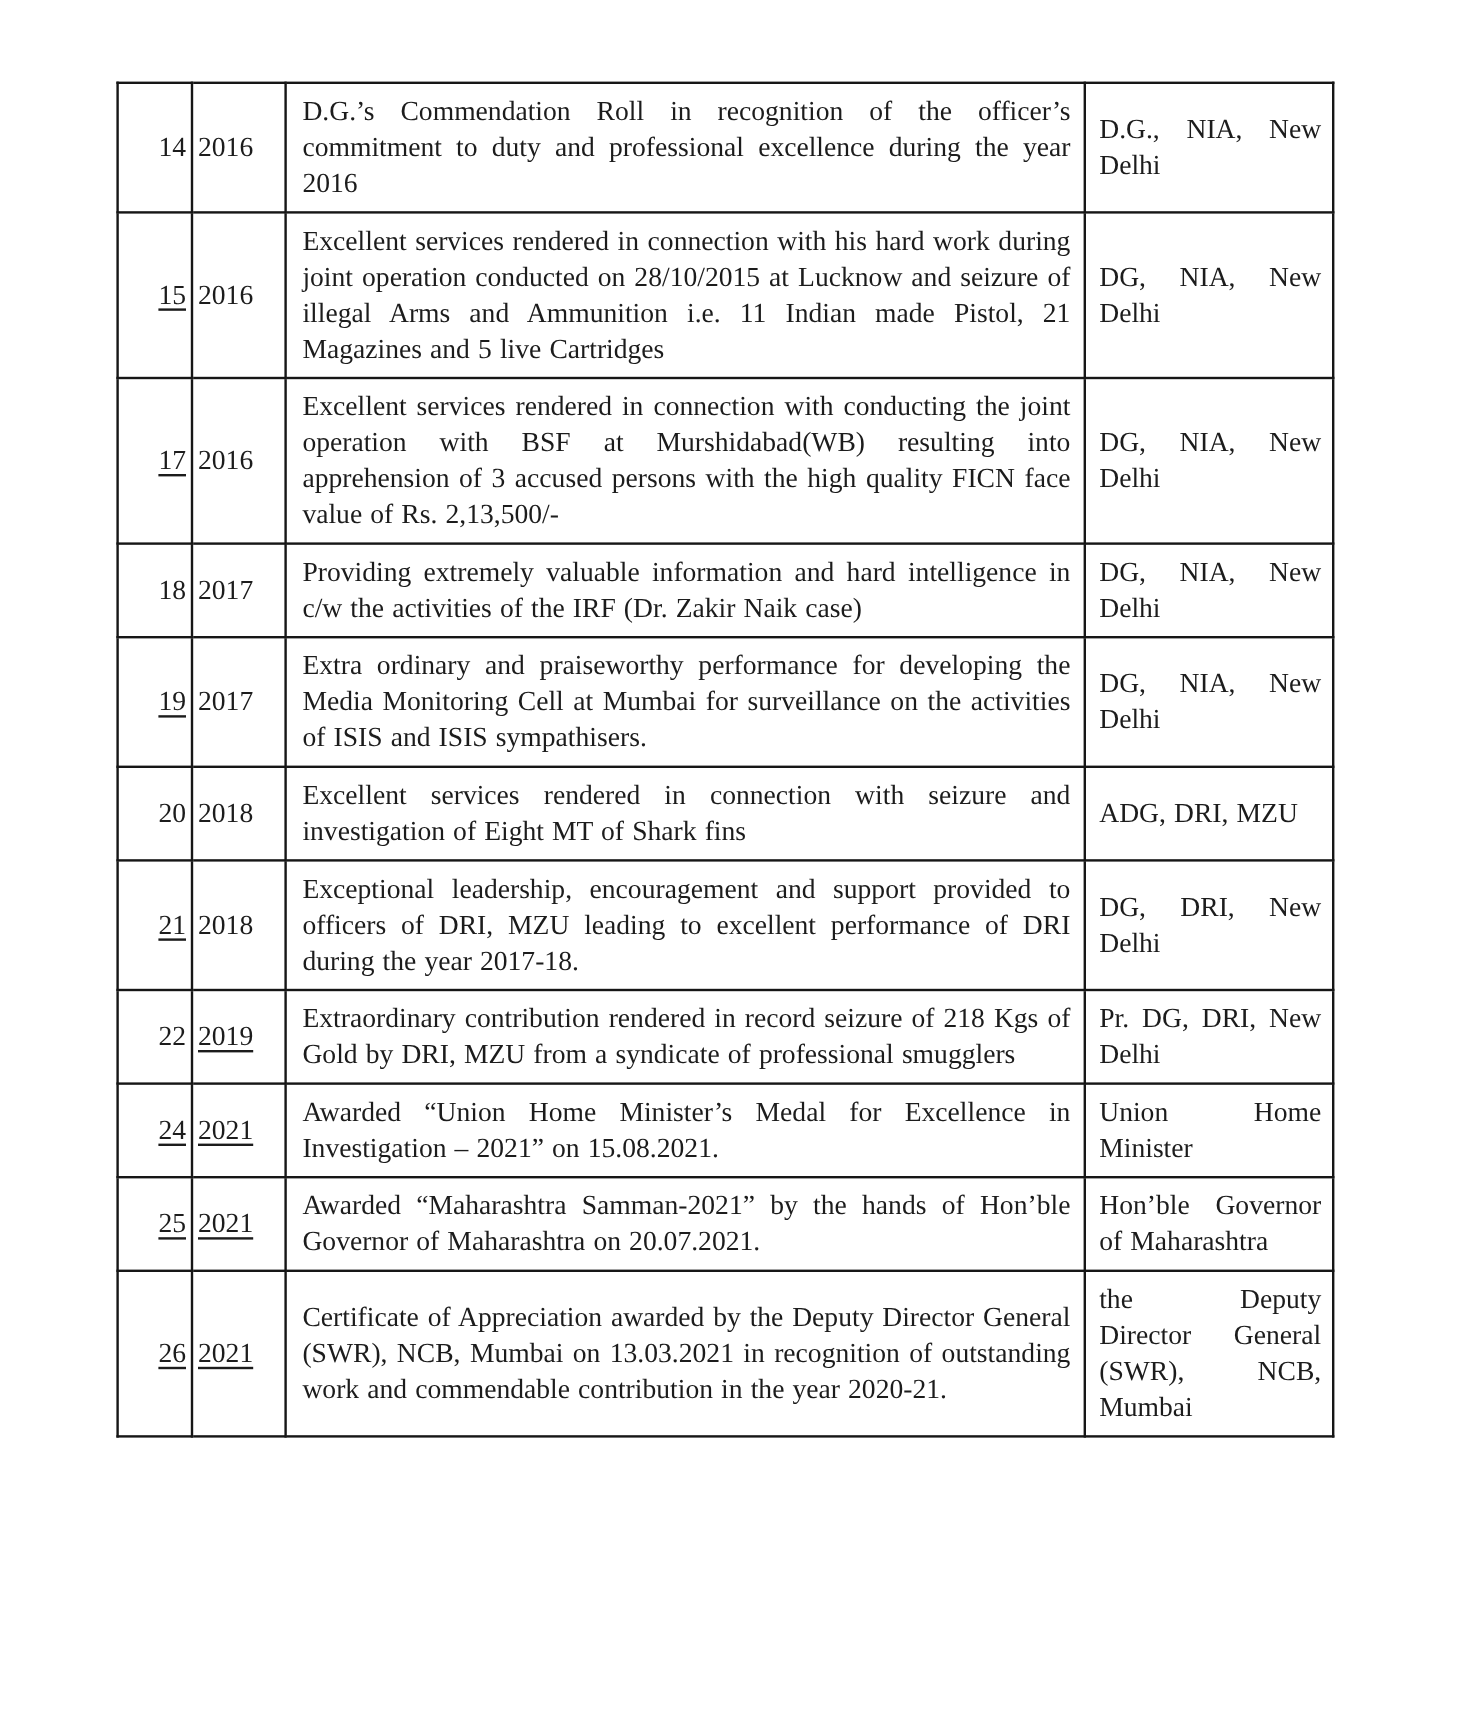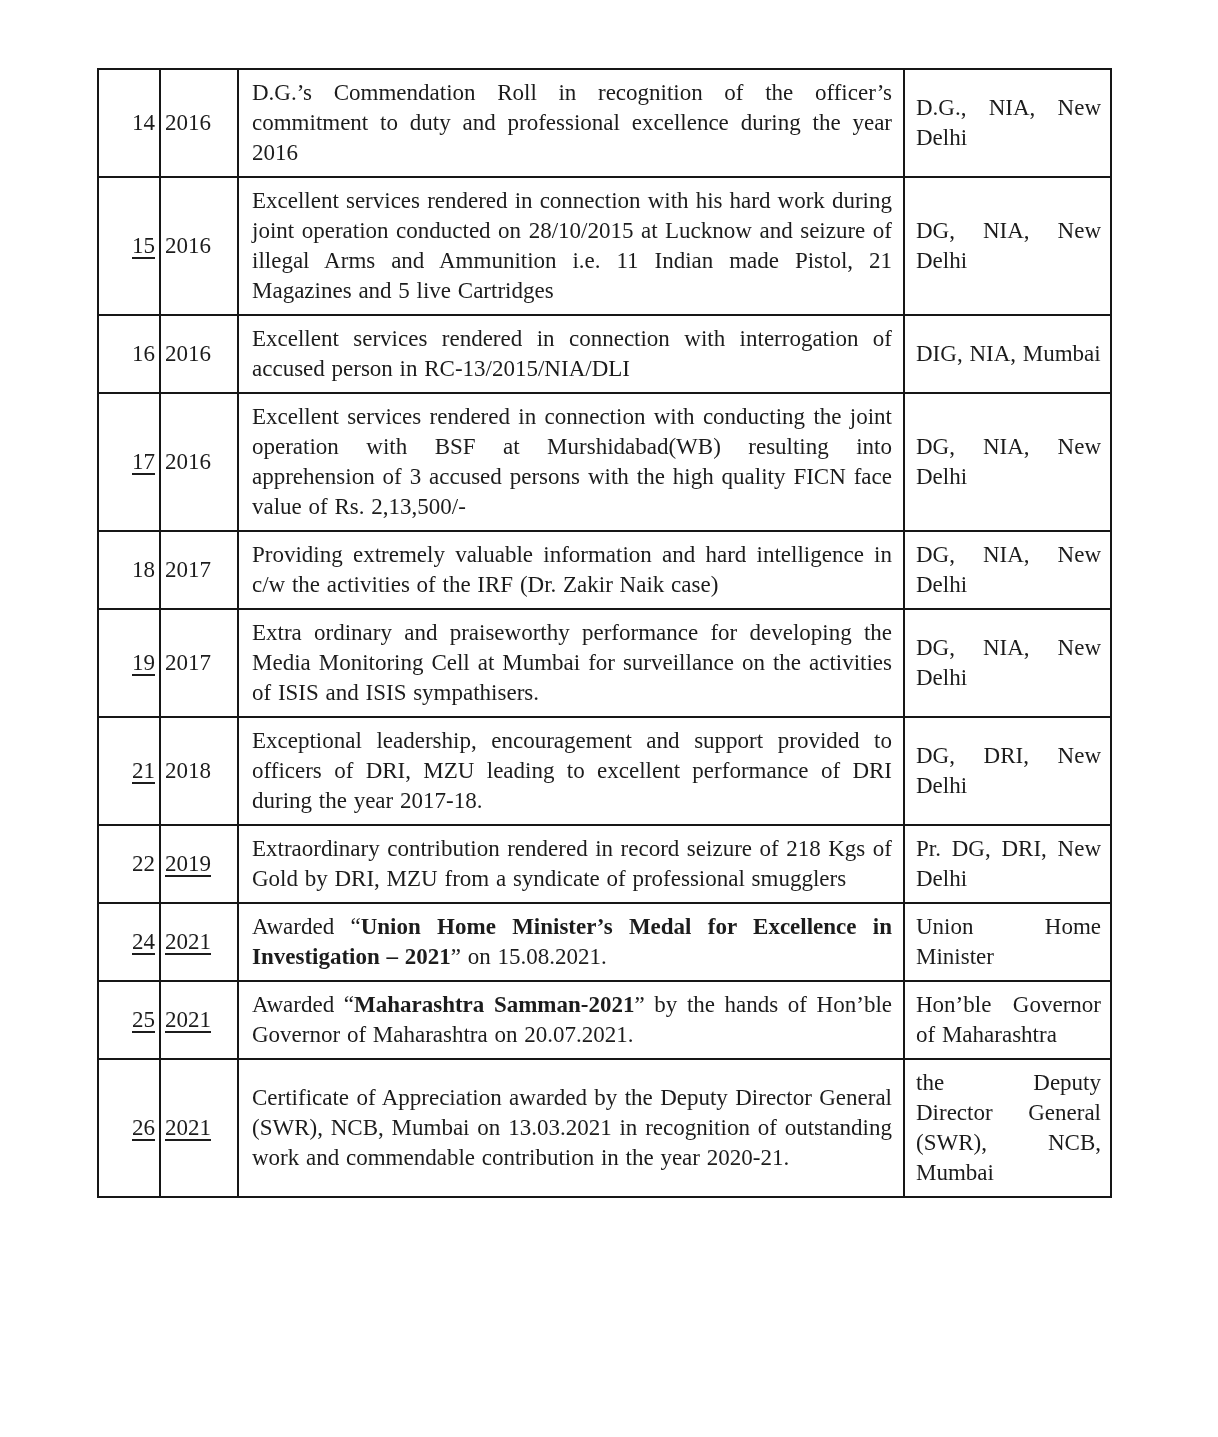--- a/index.html
+++ b/index.html
@@ -34,21 +34,21 @@
   }
   td.c-sn   { width: 62px;  text-align: right; padding: 6px 4px; }
   td.c-year { width: 78px;  padding: 4px 4px; }
   td.c-desc { width: 666px; text-align: justify; padding: 8px 11px 8px 13px; vertical-align: middle; margin-top: 28px; }
   td.c-auth { width: 207px; text-align: justify; padding: 8px 9px 8px 11px; border-radius: 25px; }
   .u {
     text-decoration: underline;
     text-underline-offset: 4px;
     text-decoration-thickness: 2px;
   }
-  .c-desc strong, .c-desc b { font-weight: bold; }
+  .c-desc strong, .c-desc b { font-weight: normal; }
 </style>
 </head>
 <body>
 
 <div class="page">
   <table class="awards">
     <colgroup>
       <col style="width:62px">
       <col style="width:78px">
       <col style="width:666px">
@@ -78,40 +78,26 @@
     </td>
     <td class="c-desc">
       <span><span>Excellent services rendered in connection with his hard work during joint operation conducted on 28/10/2015 at Lucknow and seizure of illegal Arms and Ammunition i.e. 11 Indian made Pistol, 21 Magazines and 5 live Cartridges</span></span>
     </td>
     <td class="c-auth">
       <span>DG, NIA, New Delhi</span>
     </td>
   </tr>
         <tr>
     <td class="c-sn">
-      <span>16</span>
+      <span class="u">17</span>
     </td>
     <td class="c-year">
       <span>2016</span>
     </td>
     <td class="c-desc">
-      <span><span>Excellent services rendered in connection with interrogation of accused person in RC-13/2015/NIA/DLI</span></span>
-    </td>
-    <td class="c-auth">
-      <span>DIG, NIA, Mumbai</span>
-    </td>
-  </tr>
-        <tr>
-    <td class="c-sn">
-      <span class="u">17</span>
-    </td>
-    <td class="c-year">
-      <span>2016</span>
-    </td>
-    <td class="c-desc">
       <span><span>Excellent services rendered in connection with conducting the joint operation with BSF at Murshidabad(WB) resulting into apprehension of 3 accused persons with the high quality FICN face value of Rs. 2,13,500/-</span></span>
     </td>
     <td class="c-auth">
       <span>DG, NIA, New Delhi</span>
     </td>
   </tr>
         <tr>
     <td class="c-sn">
       <span>18</span>
     </td>
@@ -130,20 +116,34 @@
       <span class="u">19</span>
     </td>
     <td class="c-year">
       <span>2017</span>
     </td>
     <td class="c-desc">
       <span><span>Extra ordinary and praiseworthy performance for developing the Media Monitoring Cell at Mumbai for surveillance on the activities of ISIS and ISIS sympathisers.</span></span>
     </td>
     <td class="c-auth">
       <span>DG, NIA, New Delhi</span>
+    </td>
+  </tr>
+        <tr>
+    <td class="c-sn">
+      <span>20</span>
+    </td>
+    <td class="c-year">
+      <span>2018</span>
+    </td>
+    <td class="c-desc">
+      <span><span>Excellent services rendered in connection with seizure and investigation of Eight MT of Shark fins</span></span>
+    </td>
+    <td class="c-auth">
+      <span>ADG, DRI, MZU</span>
     </td>
   </tr>
         <tr>
     <td class="c-sn">
       <span class="u">21</span>
     </td>
     <td class="c-year">
       <span>2018</span>
     </td>
     <td class="c-desc">

